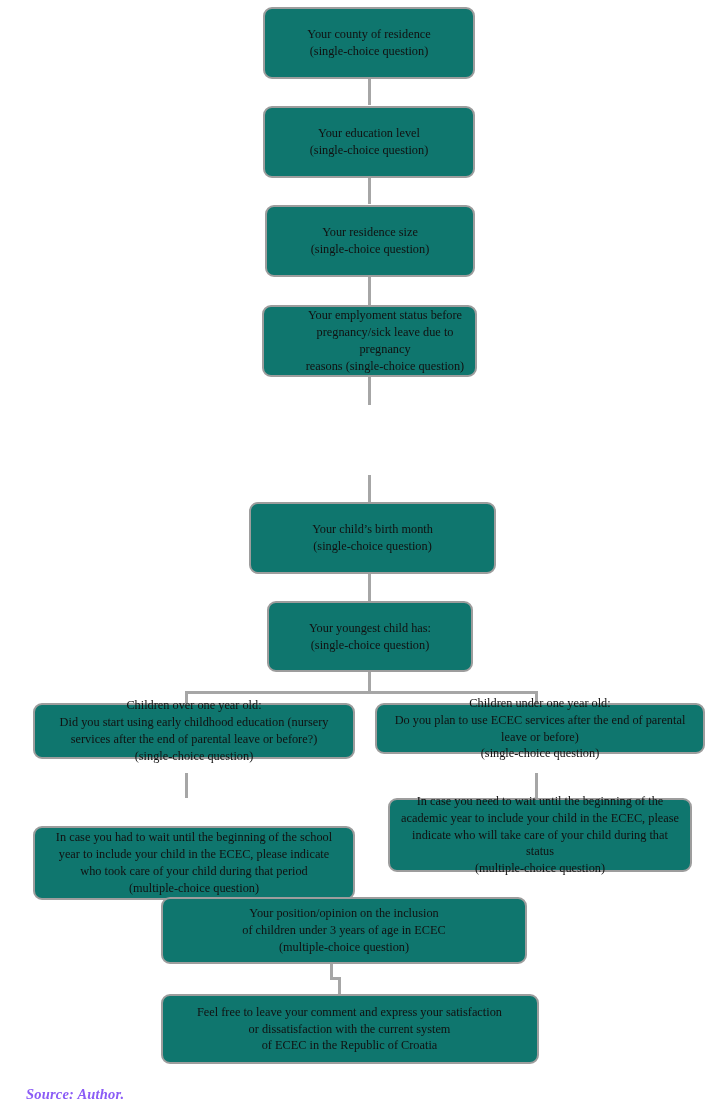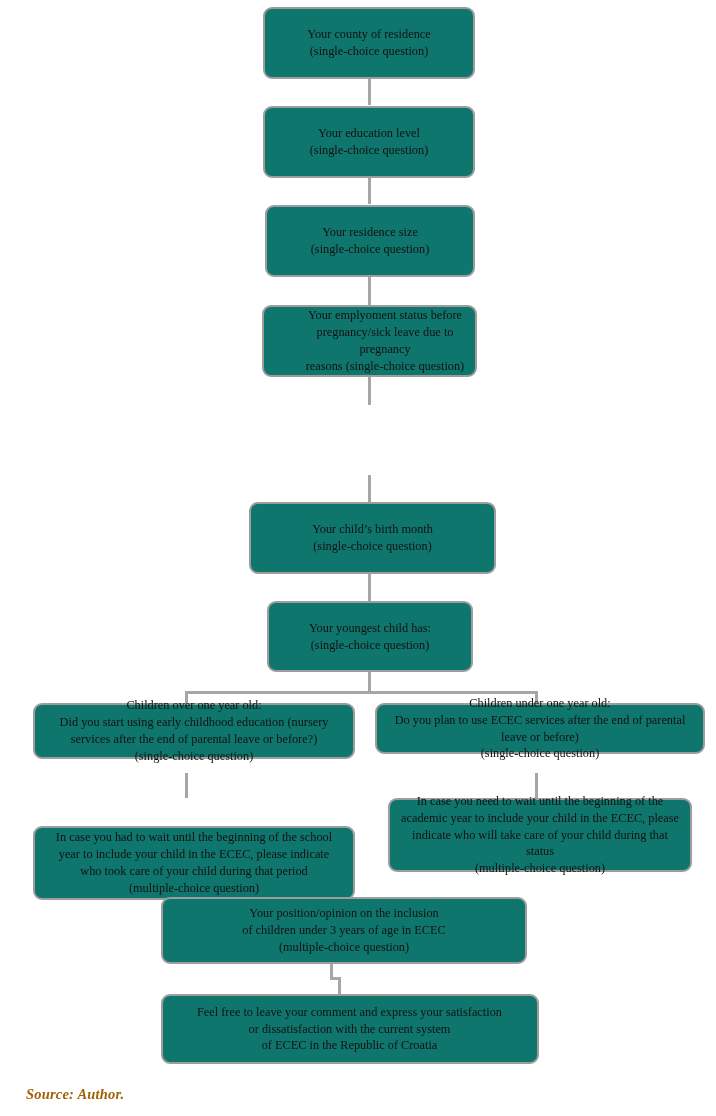--- a/index.html
+++ b/index.html
@@ -43,21 +43,21 @@
   .vline { width: 3px; }
   .hline { height: 3px; }
   #source {
     position: absolute;
     left: 26px;
     top: 1086px;
     font-family: "Liberation Serif", "DejaVu Serif", serif;
     font-style: italic;
     font-weight: bold;
     font-size: 14.5px;
-    color: #a16207;
+    color: #8b5cf6;
     letter-spacing: 0.2px;
   }
 </style>
 </head>
 <body>
 
 <div id="page">
 
   <div class="conn vline" style="left:368px; top:79px; height:26px;"></div>
   <div class="conn vline" style="left:368px; top:177px; height:27px;"></div>

